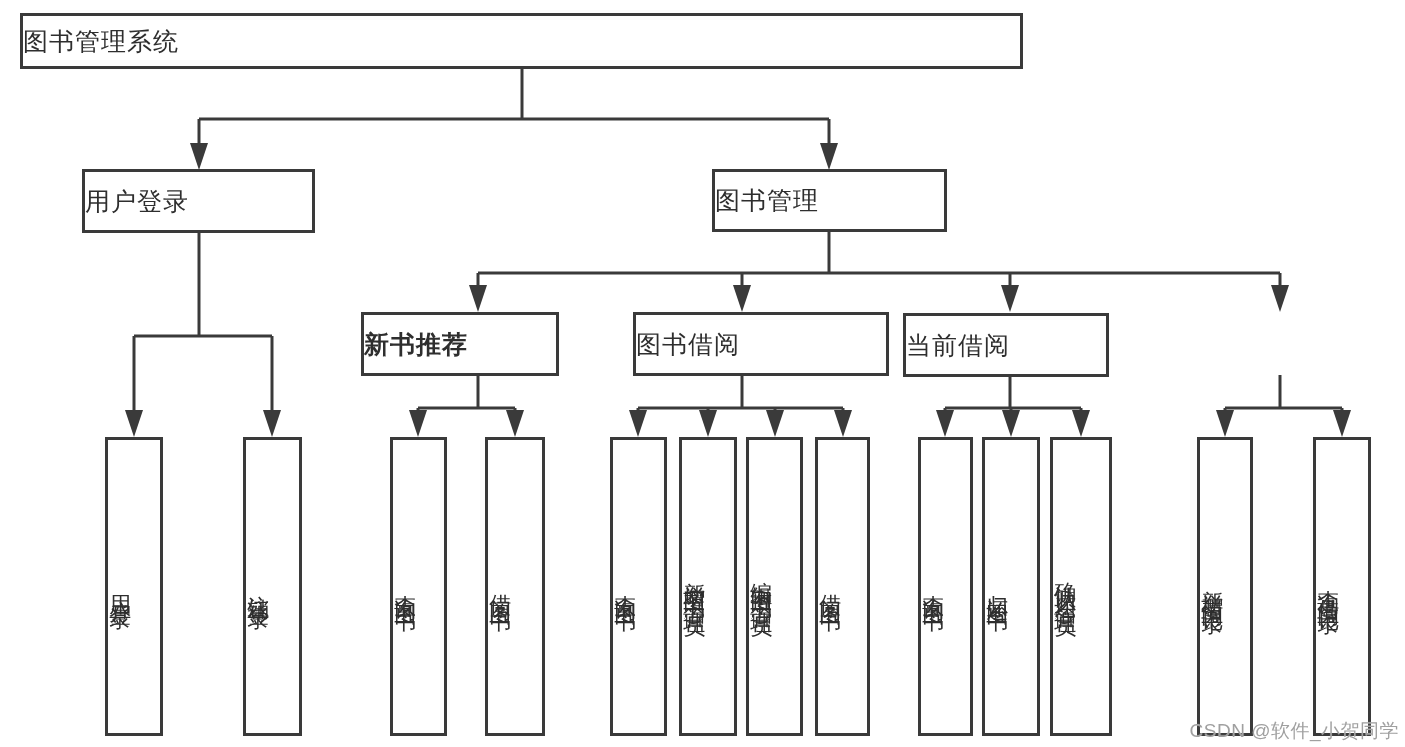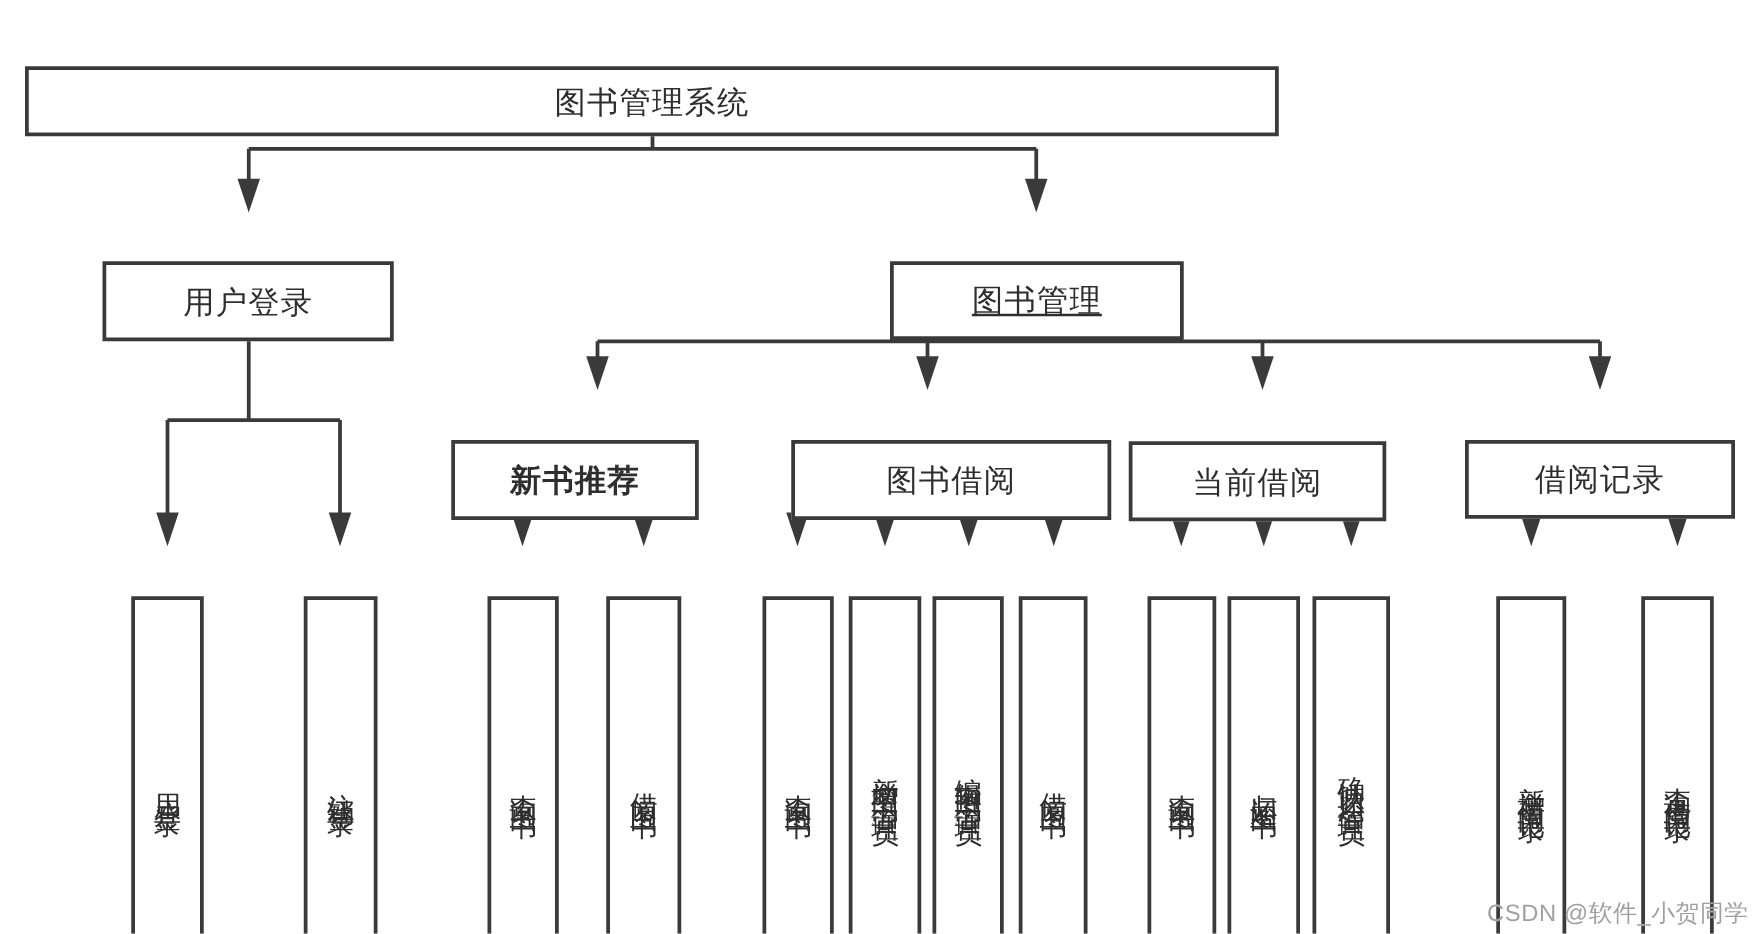--- a/index.html
+++ b/index.html
@@ -17,24 +17,23 @@
     overflow:hidden;
   }
   .connector{position:absolute;left:0;top:0;z-index:1;}
   .connector path{stroke:var(--line);stroke-width:3;fill:none;}
   .connector polygon{fill:var(--line);stroke:none;}
   .box{
     position:absolute;
     box-sizing:border-box;
     border:3px solid var(--line);
     background:#fff;
-    display:flex;align-items:center;justify-content:center;
+    display:flex;align-items:center;justify-content:flex-start;
     color:var(--text);
     z-index:2;
-    margin-top:40px;
   }
   .h-label{font-size:25px;letter-spacing:1px;white-space:nowrap;}
   .v-box .v-label{
     writing-mode:vertical-rl;
     text-orientation:mixed;
     font-size:22px;
     letter-spacing:5px;
     line-height:1.1;
     white-space:nowrap;
   }
@@ -116,35 +115,32 @@
       <polygon points="1333,410 1351,410 1342,437"></polygon>
   </svg>
 
   <div class="box h-box" style="left:20px;top:13px;width:1003px;height:56px;">
     <span class="h-label">图书管理系统</span>
   </div>
 
   <div class="box h-box" style="left:82px;top:169px;width:233px;height:64px;">
     <span class="h-label">用户登录</span>
   </div>
-  <div class="box h-box" style="left:712px;top:169px;width:235px;height:63px;text-decoration:underline;">
+  <div class="box h-box" style="left:712px;top:169px;width:235px;height:63px;">
     <span class="h-label">图书管理</span>
   </div>
 
   <div class="box h-box" style="left:361px;top:312px;width:198px;height:64px;font-weight:bold;">
     <span class="h-label">新书推荐</span>
   </div>
   <div class="box h-box" style="left:633px;top:312px;width:256px;height:64px;">
     <span class="h-label">图书借阅</span>
   </div>
   <div class="box h-box" style="left:903px;top:313px;width:206px;height:64px;">
     <span class="h-label">当前借阅</span>
-  </div>
-  <div class="box h-box" style="left:1172px;top:312px;width:216px;height:63px;">
-    <span class="h-label">借阅记录</span>
   </div>
 
   <div class="box v-box" style="left:105px;top:437px;width:58px;height:299px;">
     <span class="v-label">用户登录</span>
   </div>
   <div class="box v-box" style="left:243px;top:437px;width:59px;height:299px;">
     <span class="v-label">注销登录</span>
   </div>
 
   <div class="box v-box" style="left:390px;top:437px;width:57px;height:299px;">

